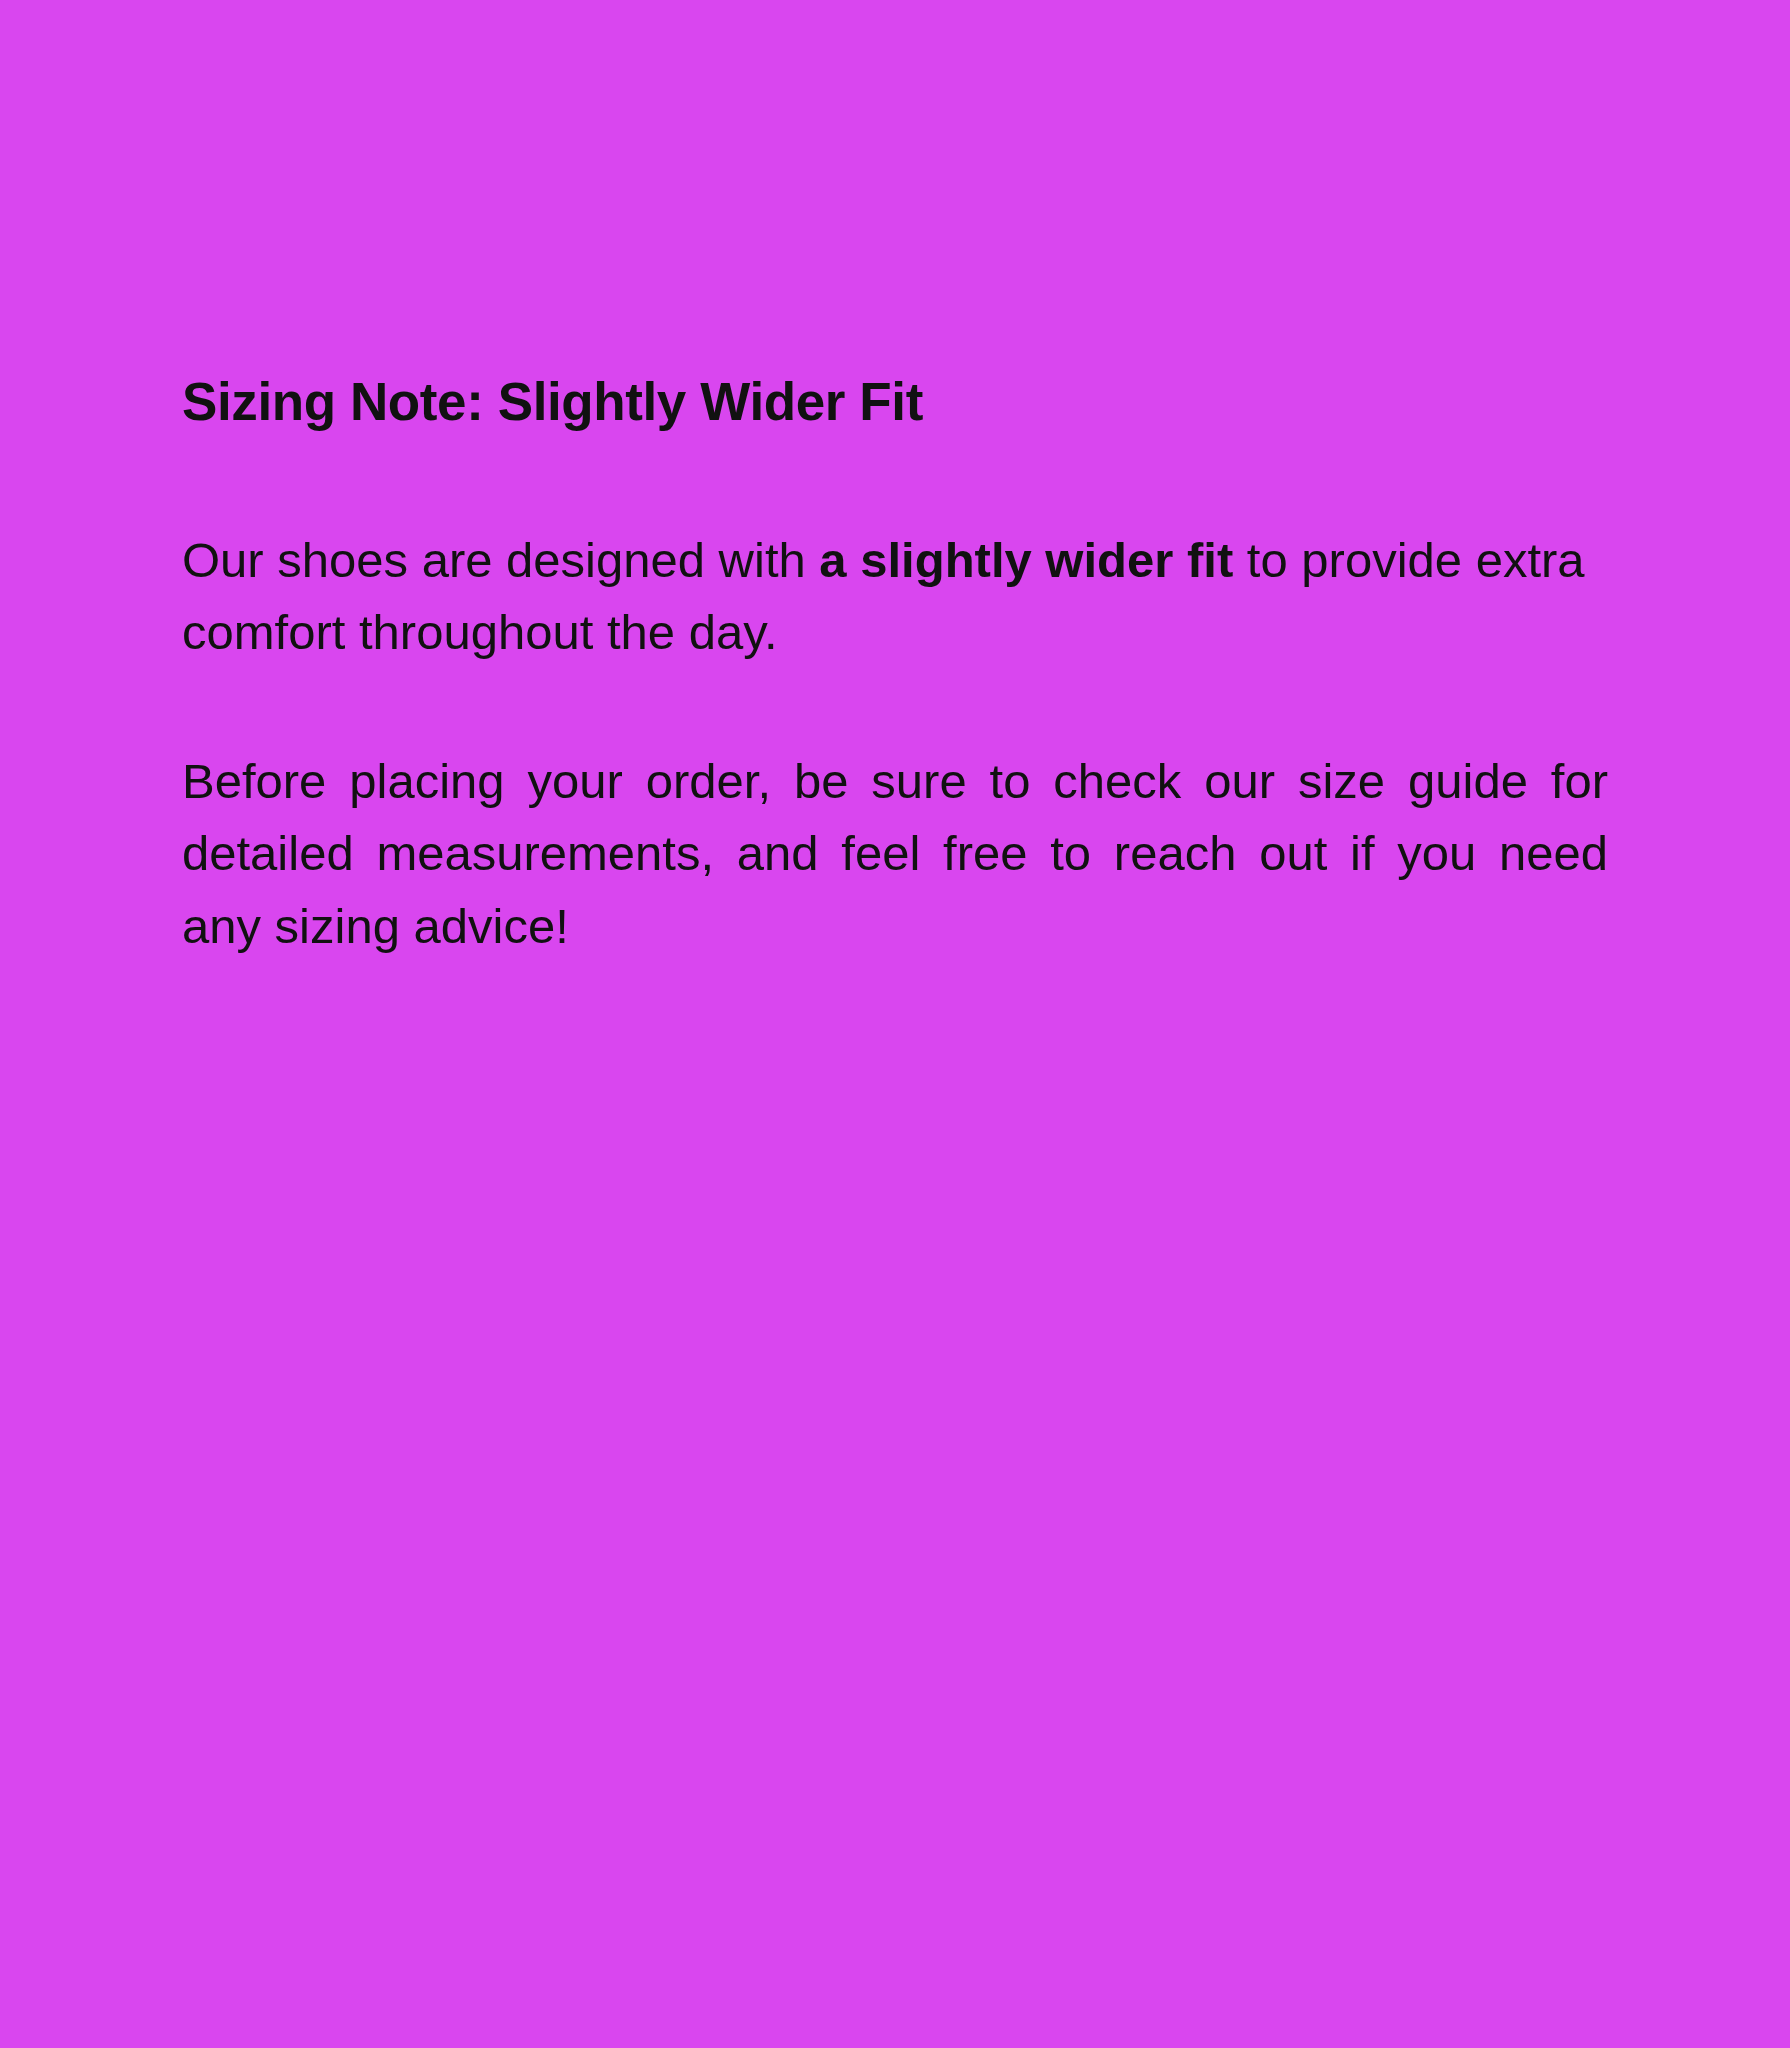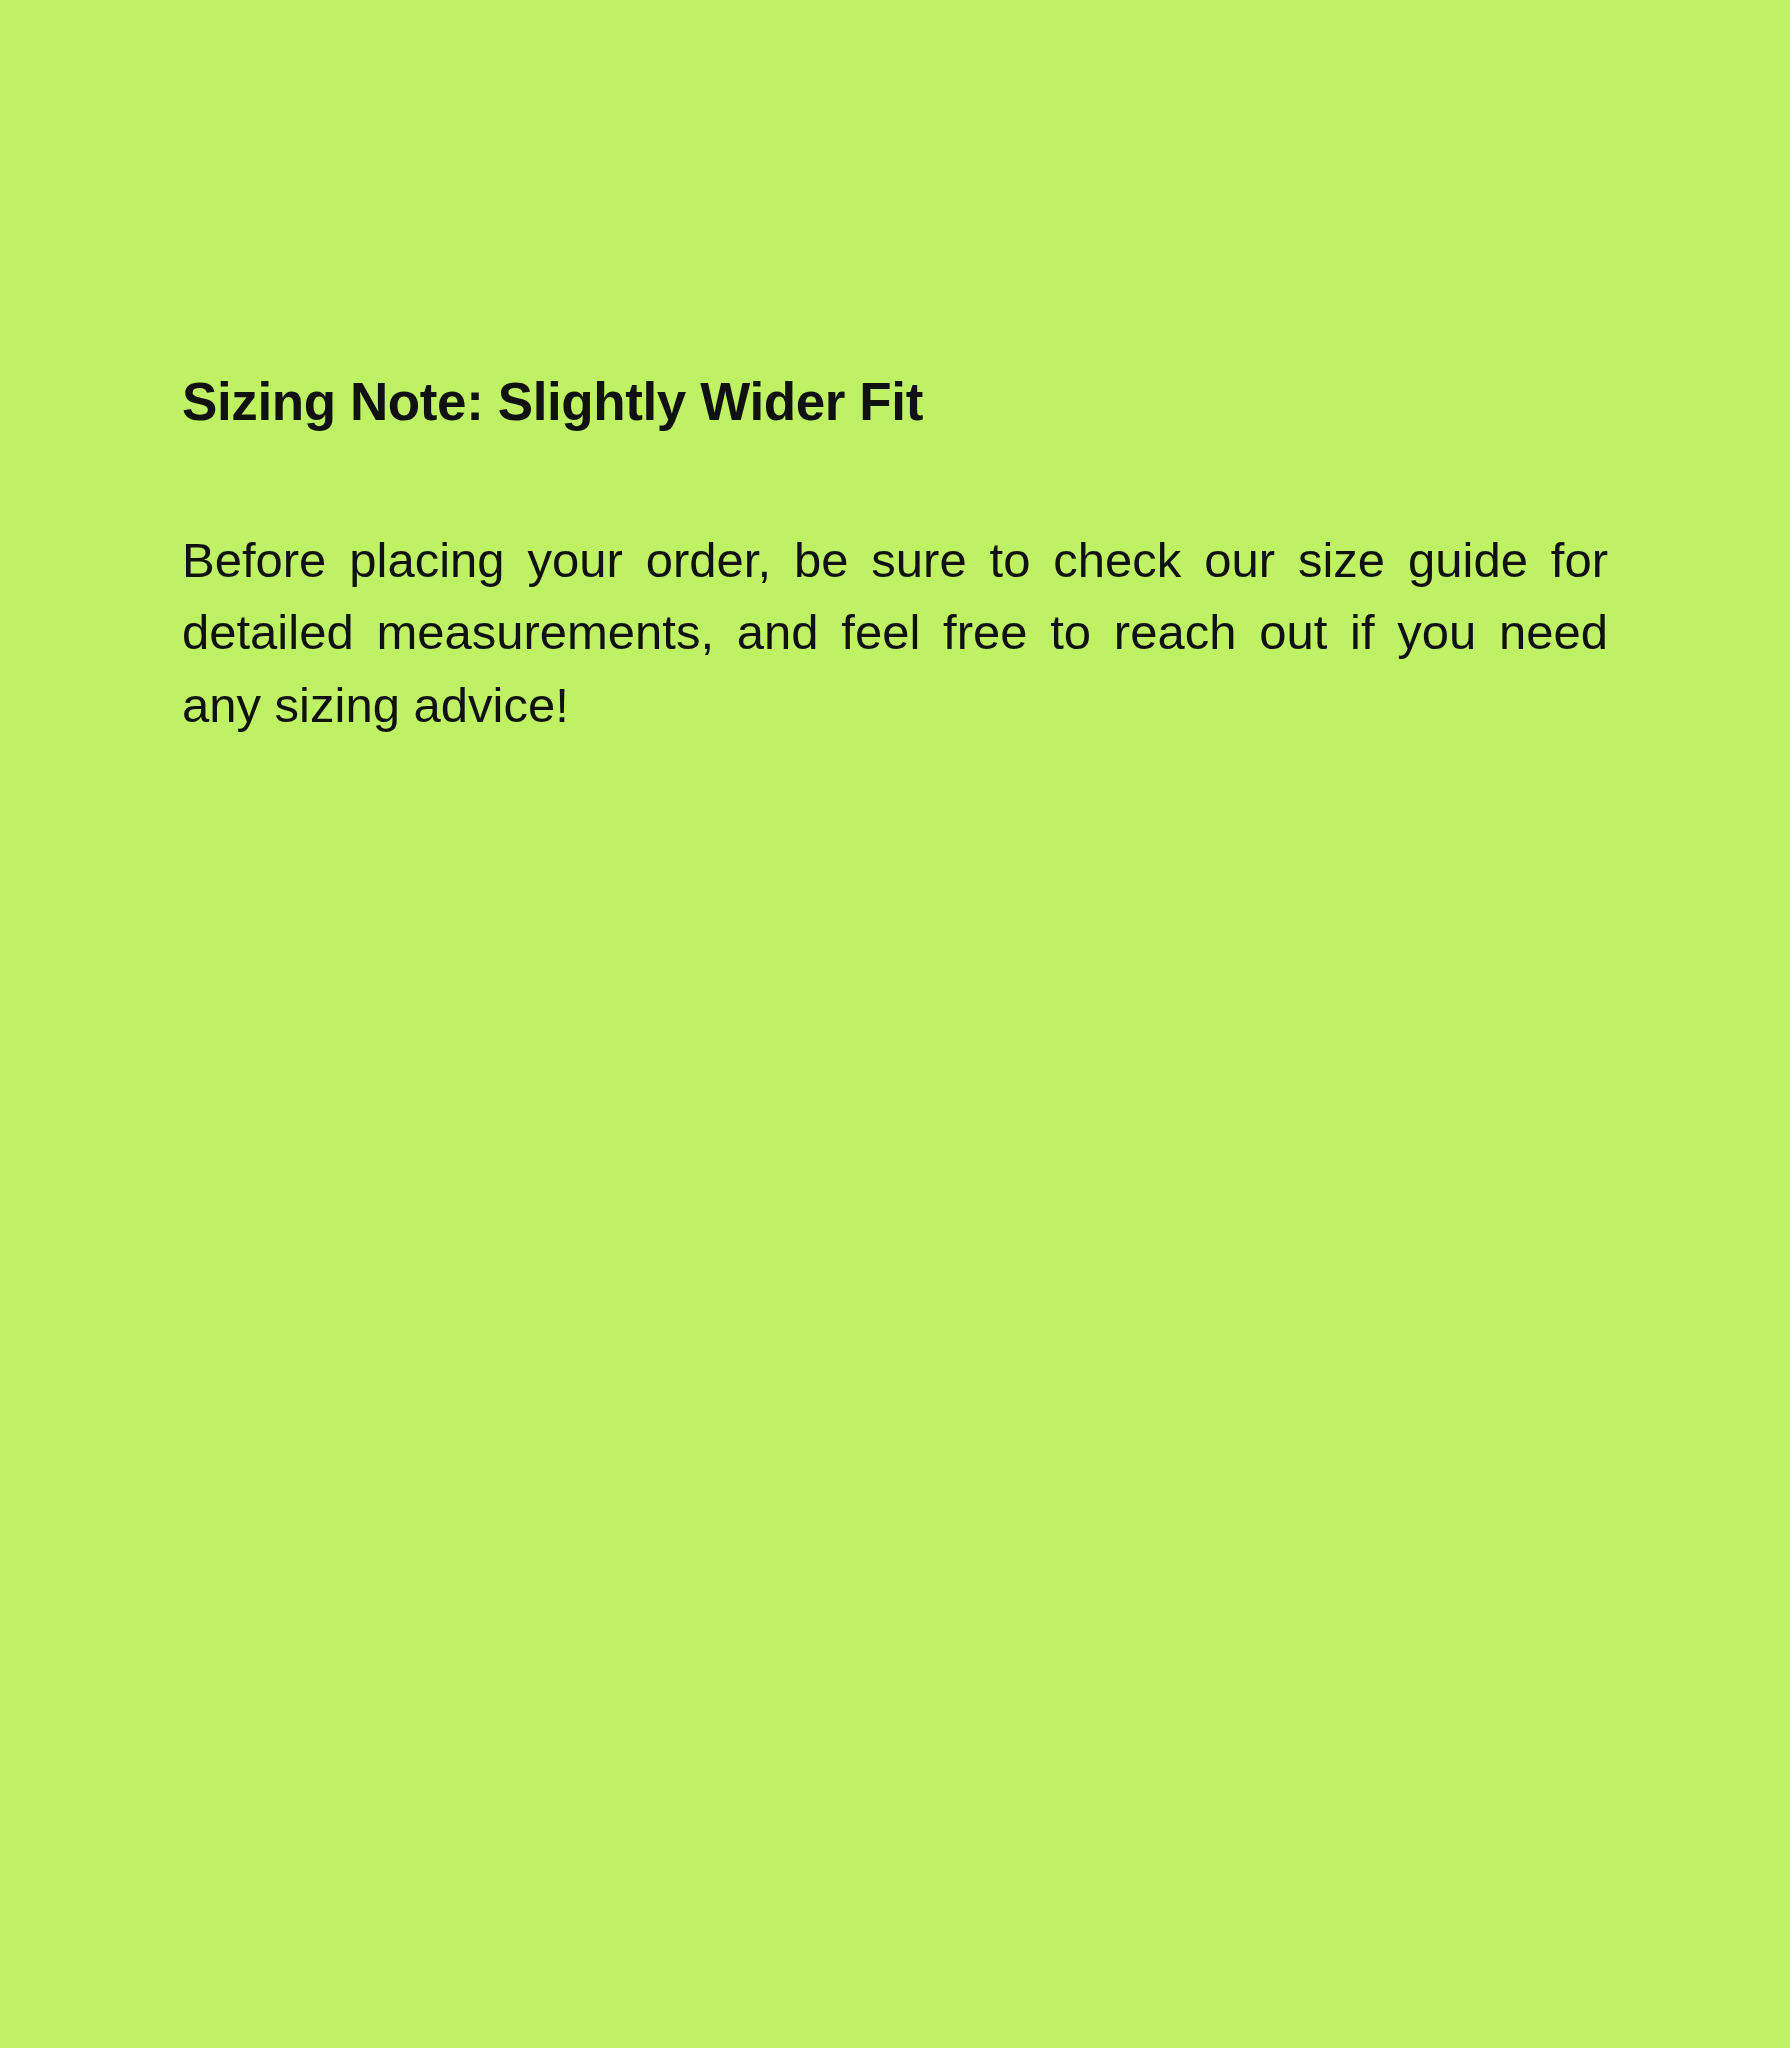--- a/index.html
+++ b/index.html
@@ -12,21 +12,21 @@
     height: 2048px;
     font-family: "Liberation Sans", sans-serif;
     color: #0d0d0d;
     -webkit-font-smoothing: antialiased;
   }
   .page {
     box-sizing: border-box;
     width: 1790px;
     height: 2048px;
     padding: 370px 182px 0 182px;
-    background: #bef264;
+    background: #d946ef;
   }
   .note-title {
     font-size: 53px;
     font-weight: bold;
     letter-spacing: -0.4px;
     line-height: 1.2;
     margin: 0 0 90px 0;
     color: #111111;
   }
   .note-paragraph {
@@ -47,17 +47,18 @@
     font-weight: bold;
   }
 </style>
 </head>
 <body>
 
 <div class="page">
 
   <h1 class="note-title">Sizing Note: Slightly Wider Fit</h1>
 
+  <p class="note-paragraph"><span>Our shoes are designed with </span><span class="strong">a slightly wider fit</span><span> to provide extra comfort throughout the day.</span></p>
 
 
   <p class="note-paragraph justify">Before placing your order, be sure to check our size guide for detailed measurements, and feel free to reach out if you need any sizing advice!</p>
 
 </div>
 
 </body></html>

